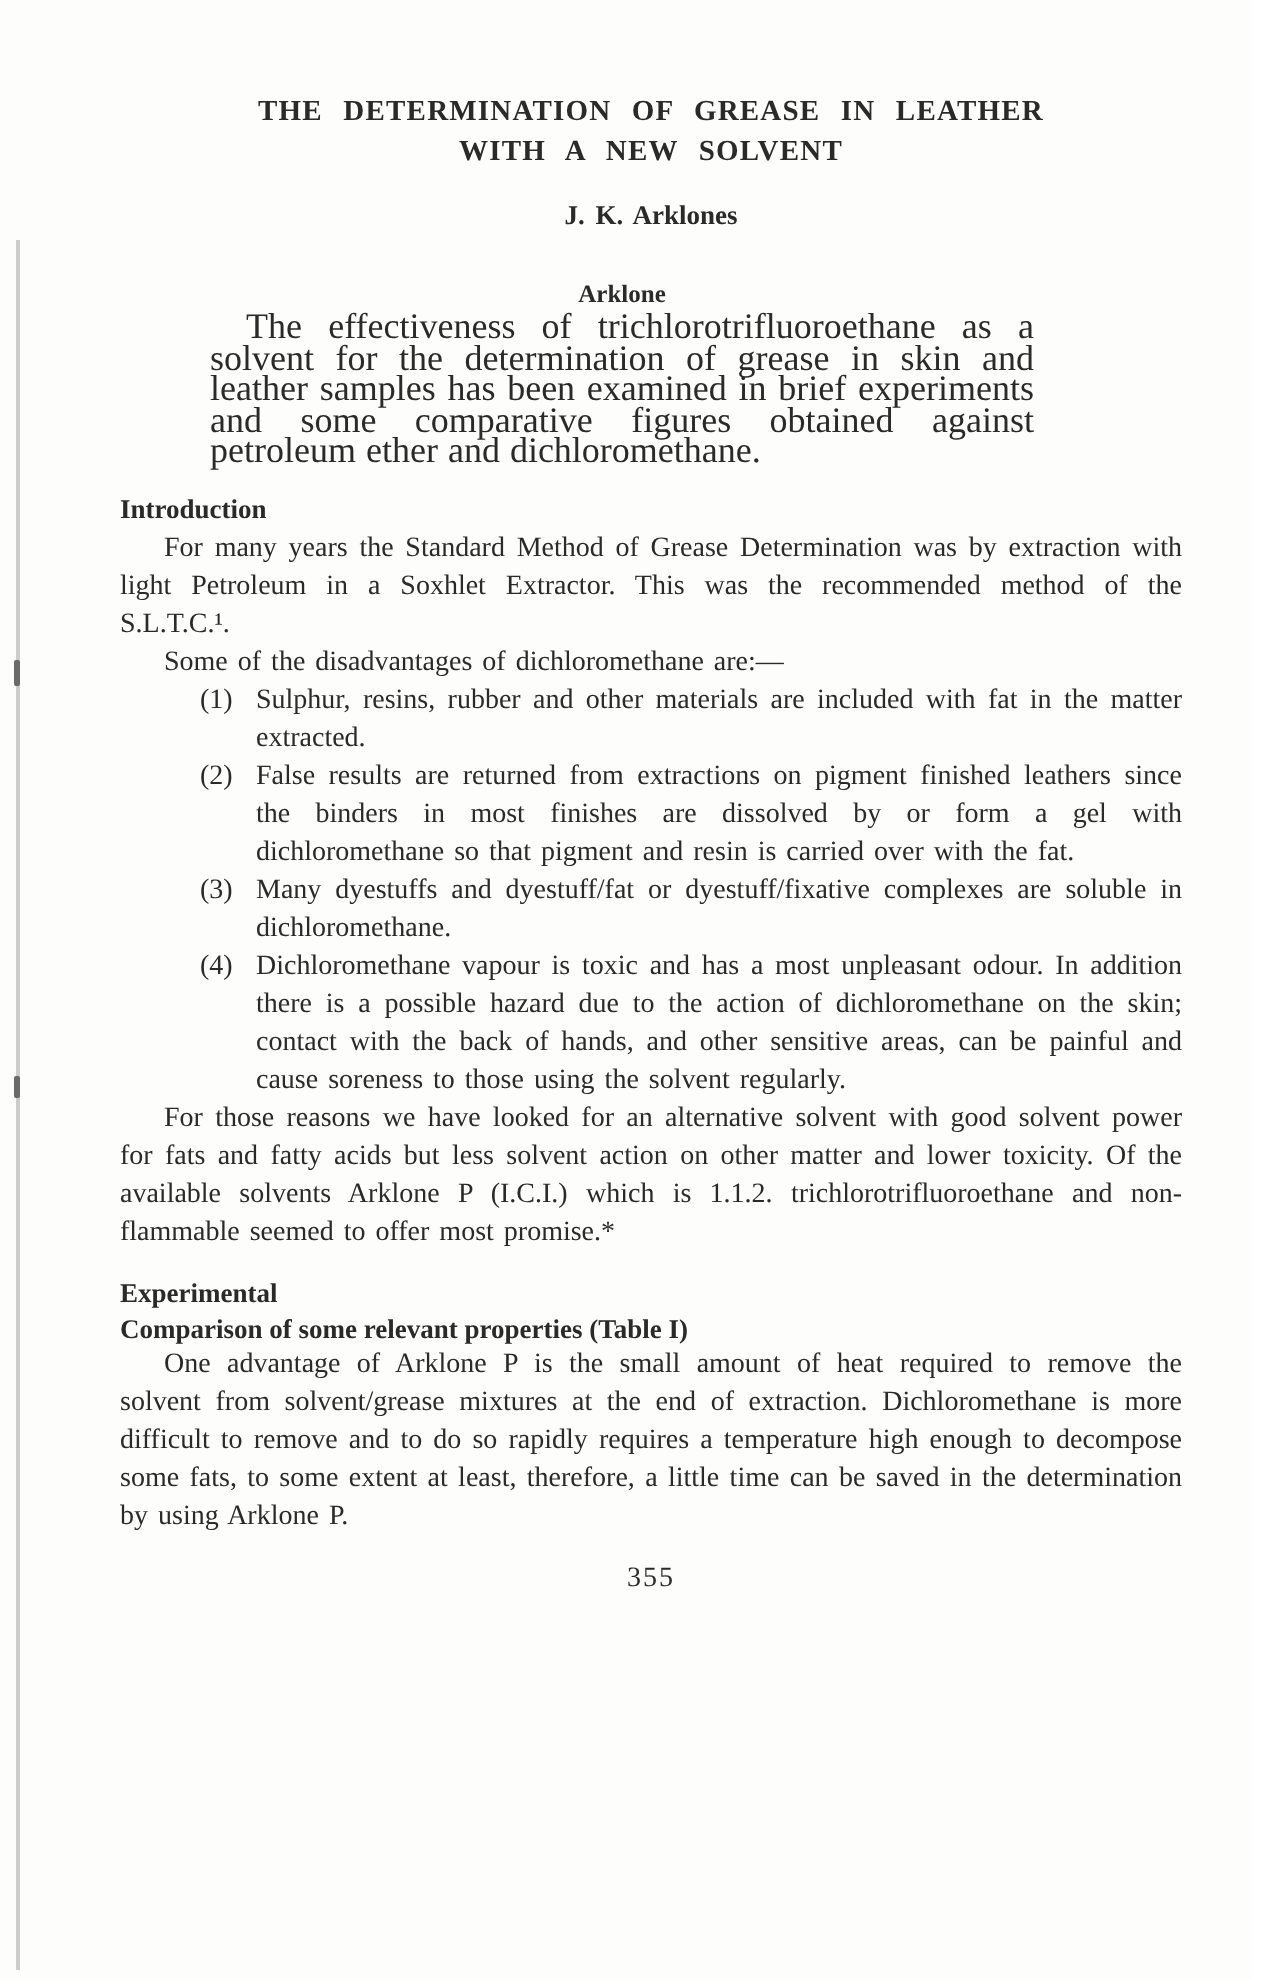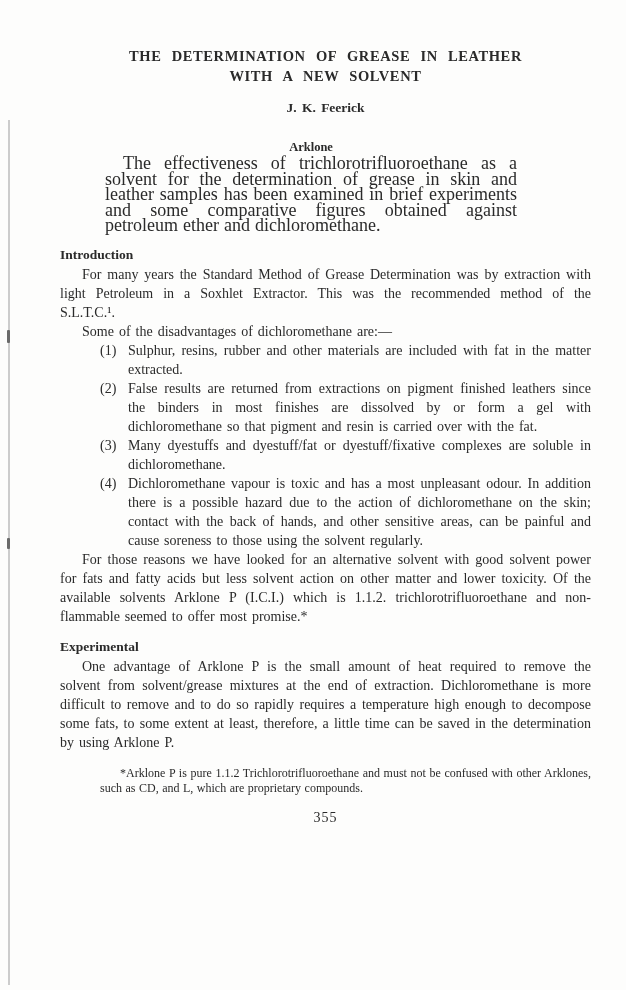--- a/index.html
+++ b/index.html
@@ -130,21 +130,21 @@
 <div class="page">
 
   <div class="scan-edge"></div>
   <div class="scan-tick t1"></div>
   <div class="scan-tick t2"></div>
 
   <div class="content">
 
     <h1 class="title"><span>THE DETERMINATION OF GREASE IN LEATHER</span><br><span>WITH A NEW SOLVENT</span></h1>
 
-    <div class="author">J. K. Feerick</div>
+    <div class="author">J. K. Arklones</div>
 
     <div class="summary-block">
       <div class="summary-heading">Arklone</div>
       <p class="summary-text">The effectiveness of trichlorotrifluoroethane as a solvent for the determination of grease in skin and leather samples has been examined in brief experiments and some comparative figures obtained against petroleum ether and dichloromethane.</p>
     </div>
 
     <div class="section-heading">Introduction</div>
 
     <p class="body indent">For many years the Standard Method of Grease Determination was by extraction with light Petroleum in a Soxhlet Extractor. This was the recommended method of the S.L.T.C.¹.</p>
 
@@ -163,21 +163,21 @@
       </div>
       <div class="list-item">
         <span class="num">(4)</span><span>Dichloromethane vapour is toxic and has a most unpleasant odour. In addition there is a possible hazard due to the action of dichloromethane on the skin; contact with the back of hands, and other sensitive areas, can be painful and cause soreness to those using the solvent regularly.</span>
       </div>
     </div>
 
     <p class="body indent">For those reasons we have looked for an alternative solvent with good solvent power for fats and fatty acids but less solvent action on other matter and lower toxicity. Of the available solvents Arklone P (I.C.I.) which is 1.1.2. trichlorotrifluoroethane and non-flammable seemed to offer most promise.*</p>
 
     <div class="section-heading">Experimental</div>
 
+    <div class="subheading">Comparison of some relevant properties (Table I)</div>
 
     <p class="body indent">One advantage of Arklone P is the small amount of heat required to remove the solvent from solvent/grease mixtures at the end of extraction. Dichloromethane is more difficult to remove and to do so rapidly requires a temperature high enough to decompose some fats, to some extent at least, therefore, a little time can be saved in the determination by using Arklone P.</p>
 
-    <p class="footnote">*Arklone P is pure 1.1.2 Trichlorotrifluoroethane and must not be confused with other Arklones, such as CD, and L, which are proprietary compounds.</p>
 
     <div class="page-number">355</div>
 
   </div>
 </div>
 
 </body></html>

